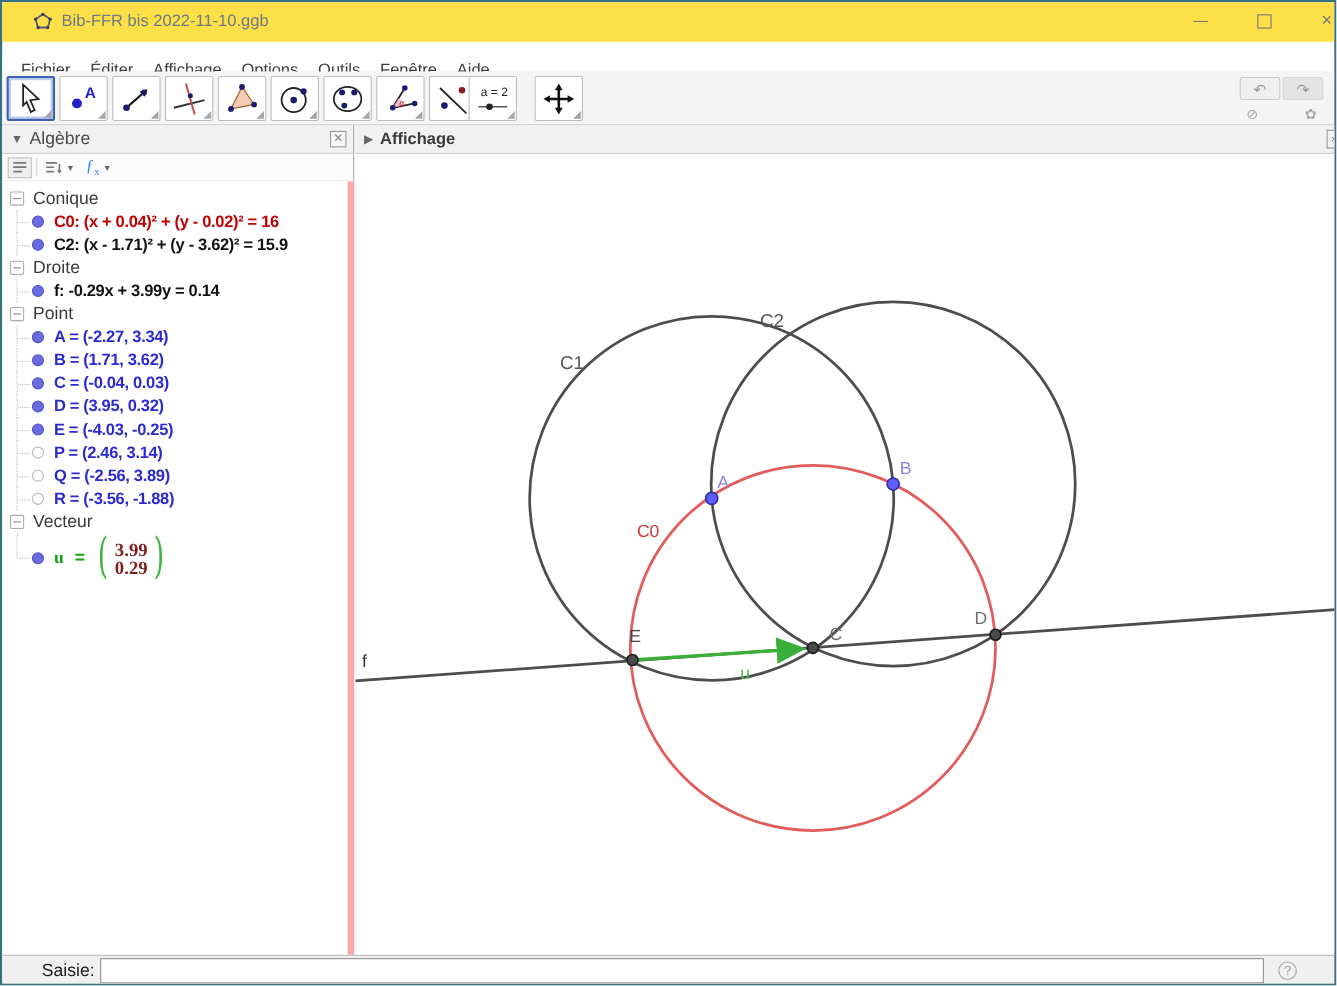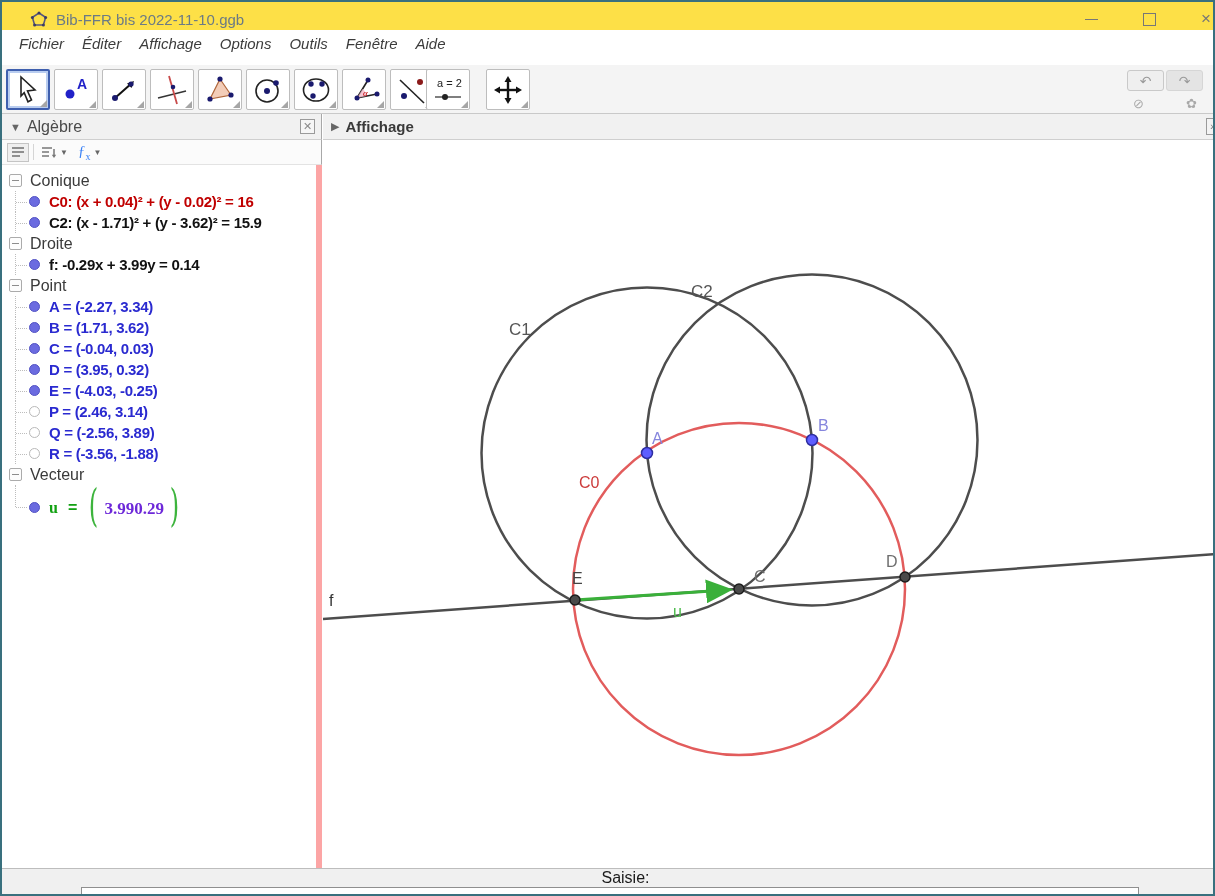--- a/index.html
+++ b/index.html
@@ -9,21 +9,21 @@
   
   .titlebar { position:absolute; left:0; top:0; width:100%; height:36px; background:#fde047; }
   .app-logo { position:absolute; left:28px; top:9px; }
   .title-text { position:absolute; left:54px; top:9px; font-size:15px; color:#6b7a85; }
   .winbtn { position:absolute; top:0; width:46px; height:34px; display:flex; align-items:center; justify-content:center; color:#777; font-size:15px; cursor:default; }
   .winbtn.min { left:1066px; } .winbtn.max { left:1124px; } .winbtn.close { left:1181px; font-size:17px; }
   .maxglyph { width:13px; height:13px; border:1px solid #777; display:inline-block; }
   .minglyph { width:13px; height:0; border-top:1px solid #777; display:inline-block; }
 
   
-  .menubar { position:absolute; left:0; top:28px; width:100%; height:27px; background:#fff; display:flex; align-items:center; padding-left:8px;font-style:italic; }
+  .menubar { position:absolute; left:0; top:48px; width:100%; height:27px; background:#fff; display:flex; align-items:center; padding-left:8px; }
   .menu-item { font-size:15px; color:#3c3c3c; padding:0 9px; cursor:default; }
 
   
   .toolbar { position:absolute; left:0; top:63px; width:100%; height:49px; background:#f4f4f4; border-bottom:1px solid #c9c9c9; }
   .tbtn { position:absolute; top:4px; width:44px; height:41px; background:#fff; border:1px solid #bdbdbd; border-radius:2px; }
   .tbtn.selected { border:2px solid #3f5fae; box-shadow:0 0 0 2px #b9cdf0 inset; }
   .tbtn .corner { position:absolute; right:1px; bottom:1px; width:0; height:0; border-right:7px solid #a6a6a6; border-top:7px solid transparent; }
   .tbtn svg { position:absolute; left:50%; top:50%; transform:translate(-50%,-50%); }
   .undo-group { position:absolute; right:10px; top:5px; width:76px; display:flex; gap:2px; }
   .ubtn { width:37px; height:21px; border:1px solid #c9c9c9; border-radius:3px; background:#efefef; color:#9a9a9a; font-size:14px; display:flex; align-items:center; justify-content:center; }
@@ -62,27 +62,27 @@
   .item-text { margin-left:47px; font-size:15px; font-weight:bold; letter-spacing:-0.3px; }
   .c-red   { color:#c00000; }
   .c-black { color:#111; }
   .c-blue  { color:#2a2ad0; }
   .urow { position:relative; height:46px; display:flex; align-items:center; }
   .urow::before { content:""; position:absolute; left:13px; top:0; height:22px; border-left:1px dotted #bdbdbd; }
   .urow::after  { content:""; position:absolute; left:14px; top:22px; width:11px; border-top:1px dotted #bdbdbd; }
   .u-name { margin-left:47px; font-size:16px; font-weight:bold; color:#12a112; font-family:"Liberation Serif", serif; }
   .u-eq { margin:0 8px 0 10px; font-size:16px; font-weight:bold; color:#12a112; }
   .paren { font-family:"DejaVu Serif", serif; font-size:44px; font-weight:200; color:#3db43d; transform:scaleX(0.55); line-height:40px; margin-top:-4px; }
-  .matrix { display:flex; align-items:center; font-family:"Liberation Serif", serif; font-size:17px; font-weight:bold; color:#6d28d9; line-height:17px; padding:0 2px; }
+  .matrix { display:flex; flex-direction:column; align-items:center; font-family:"Liberation Serif", serif; font-size:17px; font-weight:bold; color:#7f1d1d; line-height:17px; padding:0 2px; }
 
   
   .gfx-canvas { position:absolute; left:321px; top:138px; width:894px; height:728px; background:#fff; }
 
   
-  .inputbar { position:absolute; left:0; top:866px; width:100%; height:28px; background:#f0f0f0; border-top:1px solid #bdbdbd; display:flex; align-items:center;flex-direction:column; }
+  .inputbar { position:absolute; left:0; top:866px; width:100%; height:28px; background:#f0f0f0; border-top:1px solid #bdbdbd; display:flex; align-items:center; }
   .saisie-label { margin-left:36px; font-size:16px; color:#1a1a1a; }
   .saisie-input { margin-left:5px; width:1058px; height:23px; border:1px solid #8f8f8f; background:#fff; font-size:14px; padding:0 4px; outline:none; }
   .help-circle { margin-left:13px; width:17px; height:17px; border:1.5px solid #a3a3a3; border-radius:50%; color:#a3a3a3; font-size:12px; line-height:15px; text-align:center; }
 </style>
 </head>
 <body>
 
 <div id="window">
 
   <div class="titlebar">

